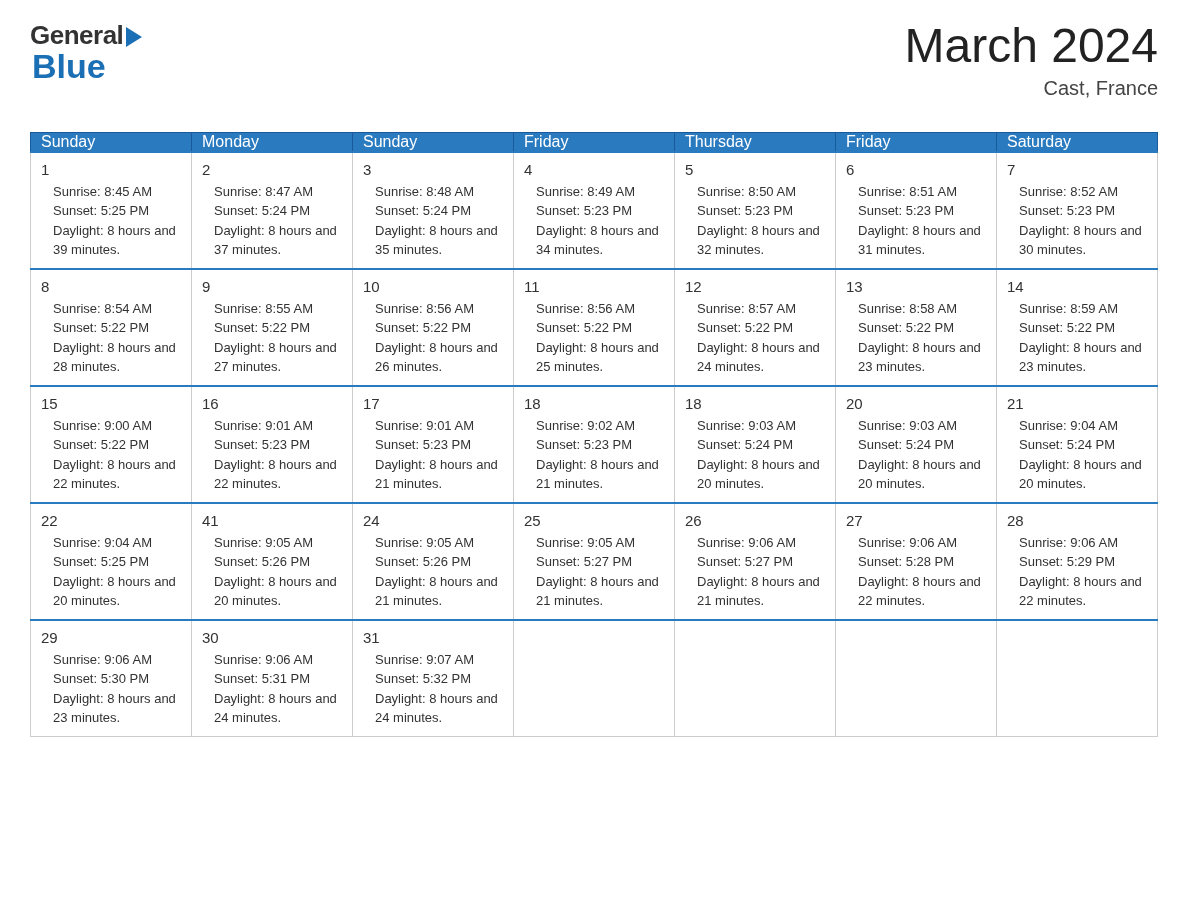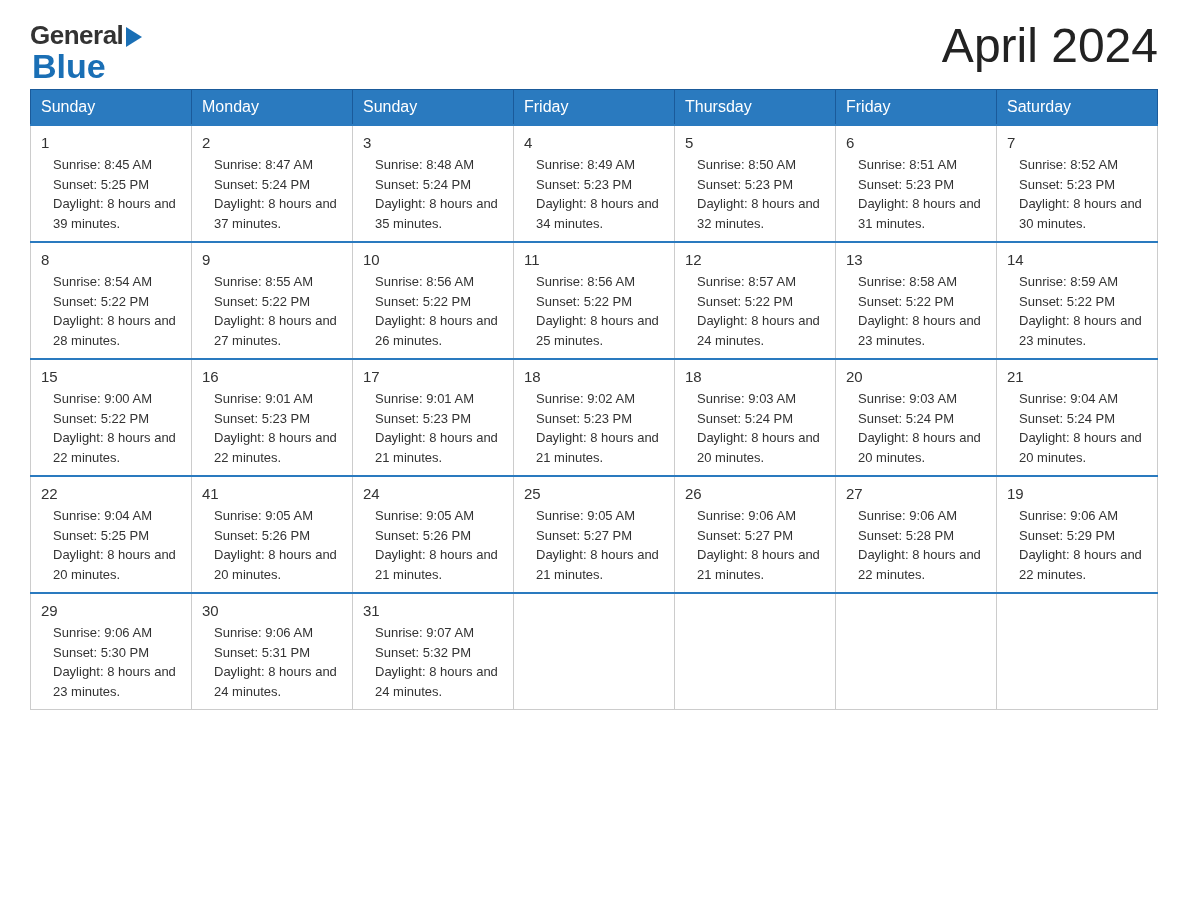--- a/index.html
+++ b/index.html
@@ -7,21 +7,21 @@
       font-family: Arial, sans-serif;
       background: #fff;
       padding: 20px 30px;
       width: 1188px;
       min-height: 918px;
     }
     .header {
       display: flex;
       justify-content: space-between;
       align-items: flex-start;
-      margin-bottom: 3px;
+      margin-bottom: 32px;
       gap: 32px;
     }
     .title-area {
       text-align: right;
     }
     .month-title {
       font-size: 48px;
       font-weight: normal;
       color: #222;
       line-height: 1.1;
@@ -34,21 +34,21 @@
     table {
       width: 100%;
       border-collapse: collapse;
       table-layout: fixed;
     }
     thead tr th {
       background-color: #2a7abf;
       color: #fff;
       font-size: 16px;
       font-weight: normal;
-      padding: 8px 10px;
+      padding: 0 10px;
       text-align: left;
       border: 1px solid #1a5a9a;
     }
     tbody tr td {
       border: 1px solid #ccc;
       border-top: 2px solid #2a7abf;
       vertical-align: top;
       padding: 8px 10px;
       font-size: 13px;
       color: #333;
@@ -108,21 +108,22 @@
 
 <div class="header">
   <div class="logo-wrapper">
     <div class="logo-top">
       <span class="logo-text-general">General</span>
       <span class="logo-arrow"></span>
     </div>
     <span class="logo-text-blue">Blue</span>
   </div>
   <div class="title-area">
-    <div class="month-title">April 2024</div>
+    <div class="month-title">March 2024</div>
+    <div class="location">Cast, France</div>
   </div>
 </div>
 
 <table>
   <thead>
     <tr>
     <th>Sunday</th>
         <th>Monday</th>
         <th>Sunday</th>
         <th>Friday</th>
@@ -241,21 +242,21 @@
         </td>
         <td>
           <span class="day-num">26</span>
           <div class="day-info">Sunrise: 9:06 AM<br>Sunset: 5:27 PM<br>Daylight: 8 hours and 21 minutes.</div>
         </td>
         <td>
           <span class="day-num">27</span>
           <div class="day-info">Sunrise: 9:06 AM<br>Sunset: 5:28 PM<br>Daylight: 8 hours and 22 minutes.</div>
         </td>
         <td>
-          <span class="day-num">19</span>
+          <span class="day-num">28</span>
           <div class="day-info">Sunrise: 9:06 AM<br>Sunset: 5:29 PM<br>Daylight: 8 hours and 22 minutes.</div>
         </td>
       </tr>
       <tr>
         <td>
           <span class="day-num">29</span>
           <div class="day-info">Sunrise: 9:06 AM<br>Sunset: 5:30 PM<br>Daylight: 8 hours and 23 minutes.</div>
         </td>
         <td>
           <span class="day-num">30</span>

